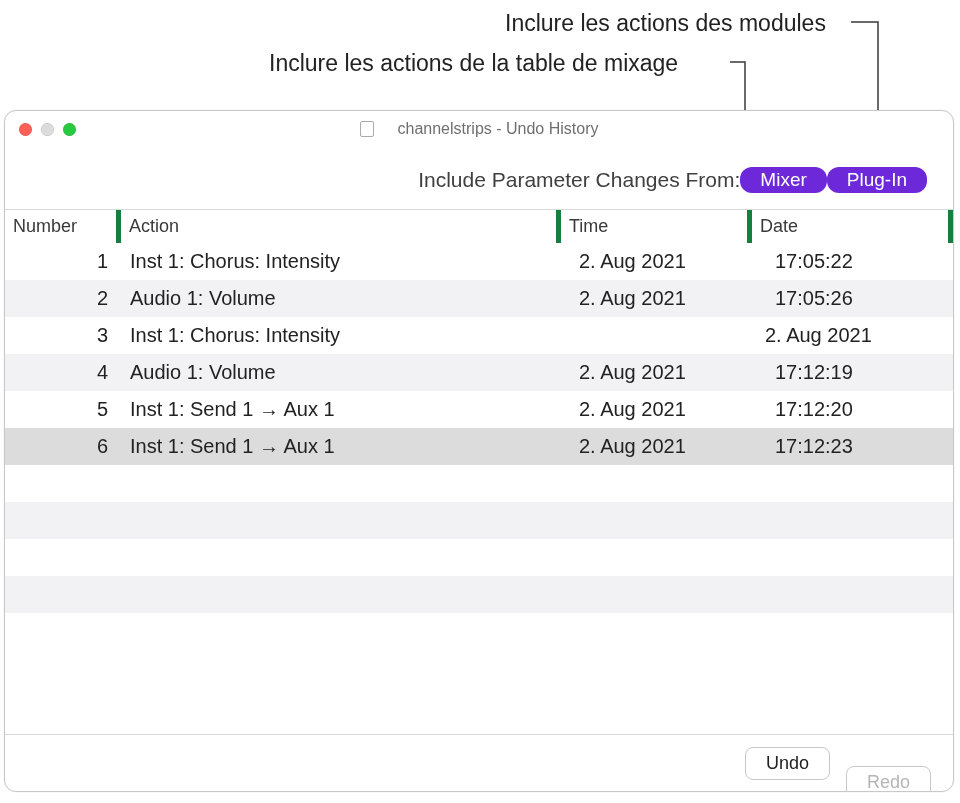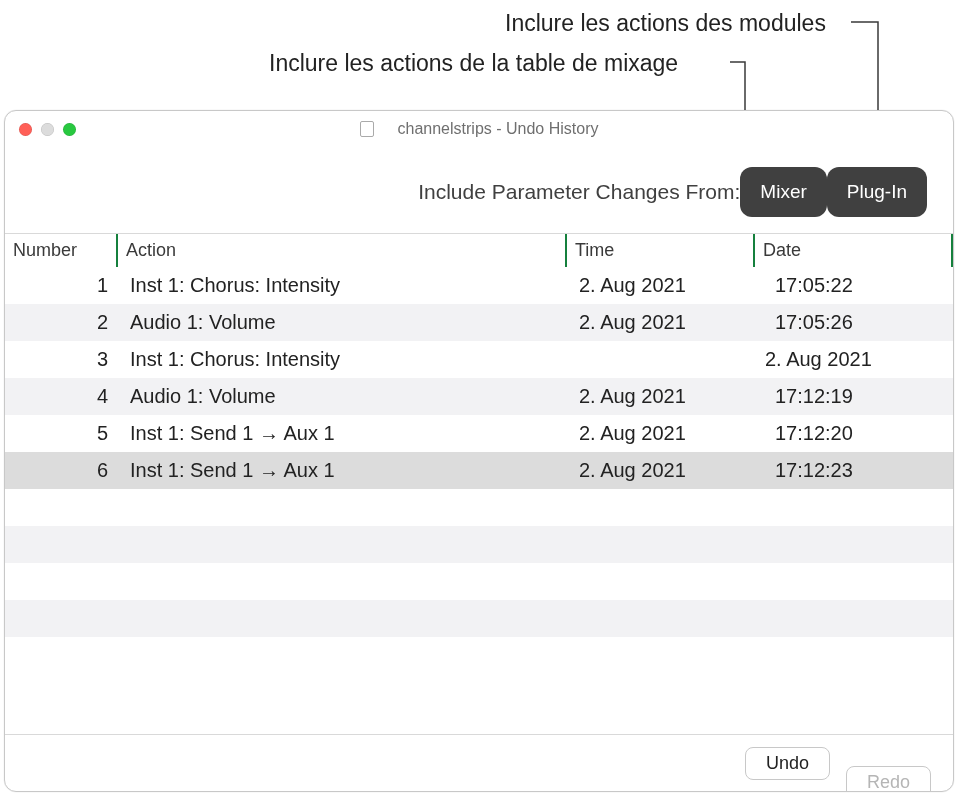--- a/index.html
+++ b/index.html
@@ -86,25 +86,25 @@
   }
   .toolbar {
     display: flex;
     align-items: center;
     justify-content: flex-end;
     padding: 20px 26px 16px 0;
     font-size: 21px;
   }
   .toolbar .label { color: #404040; white-space: nowrap; }
   .pill-btn {
-    background: #404040;
+    background: #6d28d9;
     color: #fff;
     border: none;
     border-radius: 12px;
-    padding: 14px 20px;
+    padding: 2px 20px;
     font-size: 19px;
     cursor: pointer;
   }
   .table-area {
     border-top: 1px solid #d9d9d9;
     border-bottom: 1px solid #d9d9d9;
     flex: 1 1 auto;
     display: flex;
     flex-direction: column;
     overflow: hidden;
@@ -114,21 +114,21 @@
     align-items: stretch;
     height: 33px;
     font-size: 18px;
     color: #3a3a3a;
     background: #fff;
   }
   .thead .th {
     display: flex;
     align-items: center;
     padding: 0 8px;
-    border-right: 2px solid #15803d;
+    border-right: 5px solid #15803d;
   }
   .col-num   { width: 95px; }
   .col-act   { flex: 1 1 auto; }
   .col-date  { width: 180px; }
   .col-time  { width: 170px; }
   .tbody {
     flex: 1 1 auto;
     overflow-y: hidden;
     font-size: 20px;
     color: #222;

